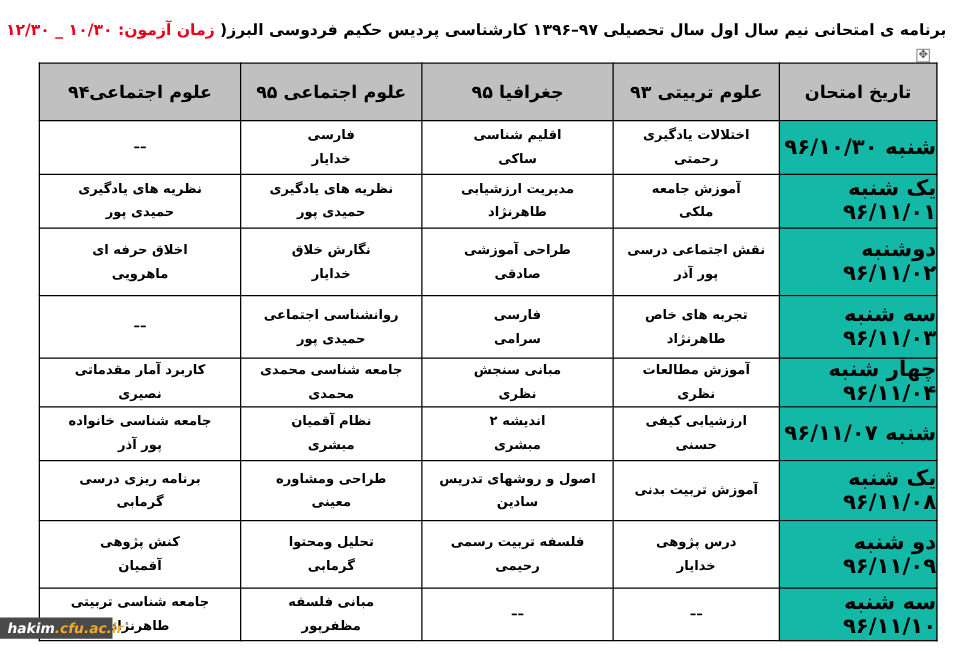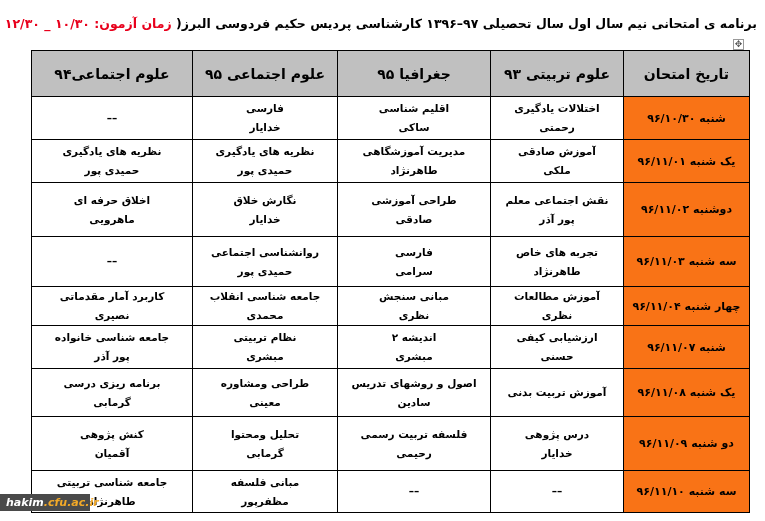--- a/index.html
+++ b/index.html
@@ -60,22 +60,23 @@
     table.schedule th {
       background: #c0c0c0;
       height: 45px;
       font-size: 14px;
     }
     table.schedule td {
       font-size: 10.5px;
       line-height: 19px;
     }
     table.schedule td.date {
-      background: #f97316;
-      font-size: 11px;
+      background: #14b8a6;
+      font-size: 17px;
+      text-align: right;
     }
     .course, .teacher { display: block; }
     .watermark {
       position: absolute;
       left: 0;
       top: 494px;
       width: 90px;
       height: 17px;
       background: #4a4a4a;
       font-family: "DejaVu Sans", sans-serif;
@@ -131,40 +132,40 @@
           <span class="course">فارسی</span>
           <span class="teacher">خدایار</span>
         </td>
         <td>
           <span class="course">––</span>
         </td>
       </tr>
       <tr style="height: 43px;">
         <td class="date">یک شنبه ۹۶/۱۱/۰۱</td>
         <td>
-          <span class="course">آموزش صادقی</span>
+          <span class="course">آموزش جامعه</span>
           <span class="teacher">ملکی</span>
         </td>
         <td>
-          <span class="course">مدیریت آموزشگاهی</span>
+          <span class="course">مدیریت ارزشیابی</span>
           <span class="teacher">طاهرنژاد</span>
         </td>
         <td>
           <span class="course">نظریه های یادگیری</span>
           <span class="teacher">حمیدی پور</span>
         </td>
         <td>
           <span class="course">نظریه های یادگیری</span>
           <span class="teacher">حمیدی پور</span>
         </td>
       </tr>
       <tr style="height: 54px; margin-top: 40px;">
         <td class="date">دوشنبه ۹۶/۱۱/۰۲</td>
         <td>
-          <span class="course">نقش اجتماعی معلم</span>
+          <span class="course">نقش اجتماعی درسی</span>
           <span class="teacher">پور آذر</span>
         </td>
         <td>
           <span class="course">طراحی آموزشی</span>
           <span class="teacher">صادقی</span>
         </td>
         <td>
           <span class="course">نگارش خلاق</span>
           <span class="teacher">خدایار</span>
         </td>
@@ -195,40 +196,40 @@
         <td class="date">چهار شنبه ۹۶/۱۱/۰۴</td>
         <td>
           <span class="course">آموزش مطالعات</span>
           <span class="teacher">نظری</span>
         </td>
         <td>
           <span class="course">مبانی سنجش</span>
           <span class="teacher">نظری</span>
         </td>
         <td>
-          <span class="course">جامعه شناسی انقلاب</span>
+          <span class="course">جامعه شناسی محمدی</span>
           <span class="teacher">محمدی</span>
         </td>
         <td>
           <span class="course">کاربرد آمار مقدماتی</span>
           <span class="teacher">نصیری</span>
         </td>
       </tr>
       <tr style="height: 43px; margin-top: 43px;">
         <td class="date">شنبه ۹۶/۱۱/۰۷</td>
         <td>
           <span class="course">ارزشیابی کیفی</span>
           <span class="teacher">حسنی</span>
         </td>
         <td>
           <span class="course">اندیشه ۲</span>
           <span class="teacher">مبشری</span>
         </td>
         <td>
-          <span class="course">نظام تربیتی</span>
+          <span class="course">نظام آقمیان</span>
           <span class="teacher">مبشری</span>
         </td>
         <td>
           <span class="course">جامعه شناسی خانواده</span>
           <span class="teacher">پور آذر</span>
         </td>
       </tr>
       <tr style="height: 48px;">
         <td class="date">یک شنبه ۹۶/۱۱/۰۸</td>
         <td>

